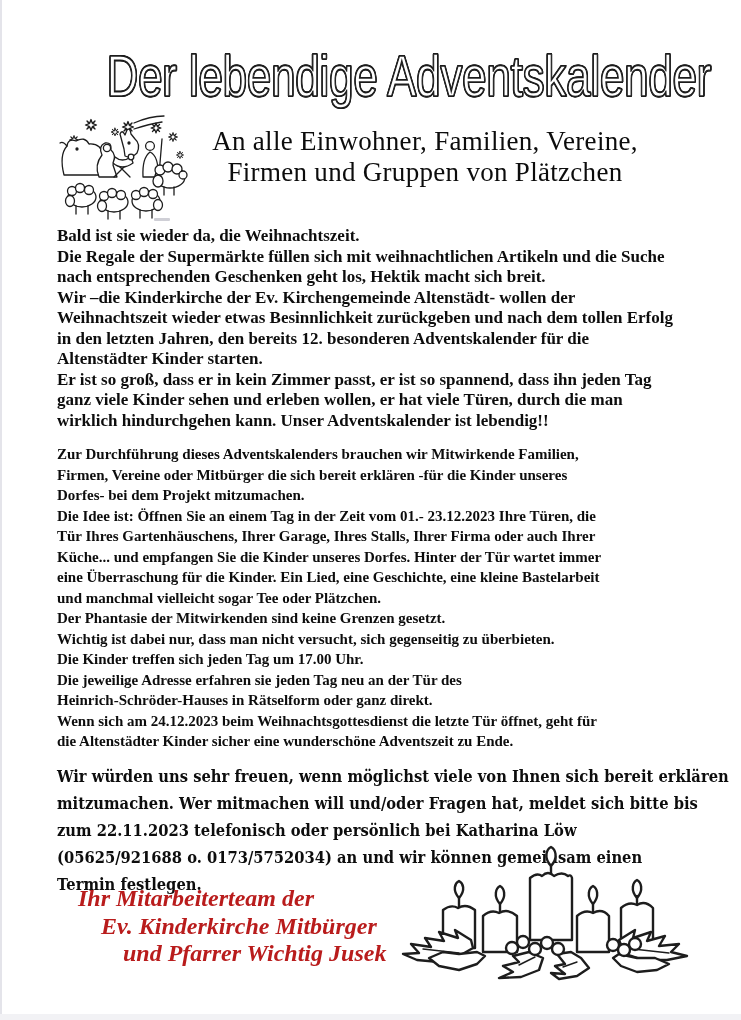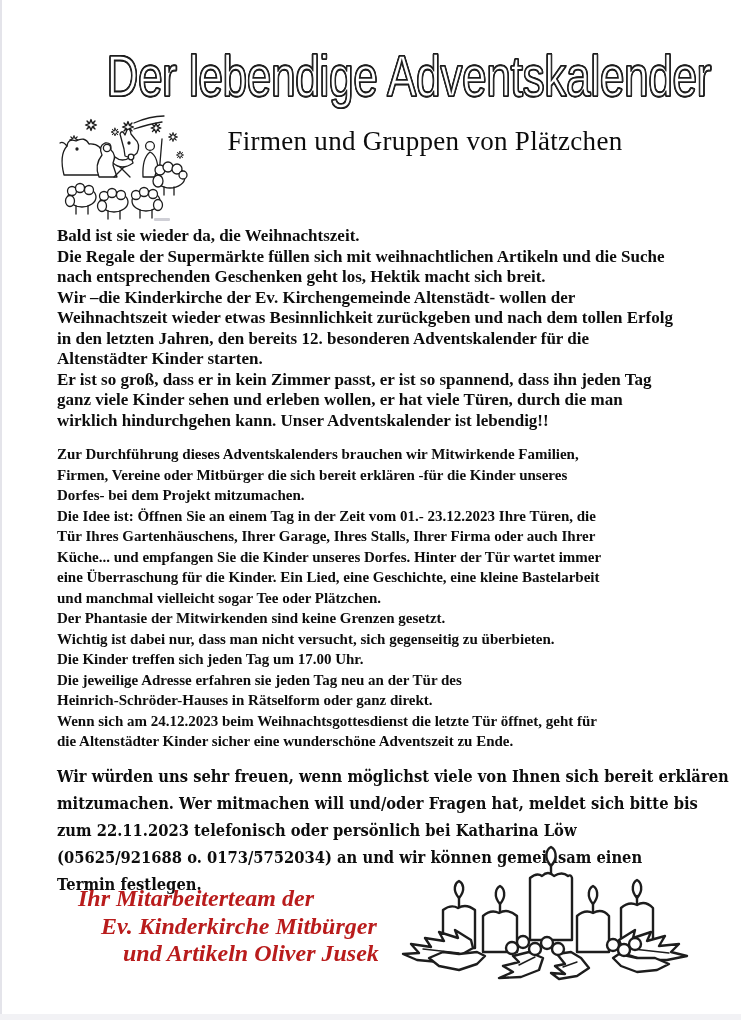--- a/index.html
+++ b/index.html
@@ -141,20 +141,21 @@
             <circle cx="95" cy="81" r="4.5"></circle>
           <ellipse cx="100" cy="92" rx="4.5" ry="5.5"></ellipse>
           <path d="M82,97 V105 M94,97 V105" fill="none"></path>
         </g>
         <rect x="96" y="105" width="16" height="3" rx="1" fill="#cfcfd6" stroke="none"></rect>
       </g>
     </svg>
   </div>
 
   <div class="subtitle">
+    <div>An alle Einwohner, Familien, Vereine,</div>
     <div>Firmen und Gruppen von Plätzchen</div>
   </div>
 
   <p class="block block1"><span>Bald ist sie wieder da, die Weihnachtszeit.
 Die Regale der Supermärkte füllen sich mit weihnachtlichen Artikeln und die Suche
 nach entsprechenden Geschenken geht los, Hektik macht sich breit.
 Wir –die Kinderkirche der Ev. Kirchengemeinde Altenstädt- wollen der
 Weihnachtszeit wieder etwas Besinnlichkeit zurückgeben und nach dem tollen Erfolg
 in den letzten Jahren, den bereits </span><span class="u">12. besonderen Adventskalender</span><span> für die
 Altenstädter Kinder starten.
@@ -180,21 +181,21 @@
 
   <p class="block block3">Wir würden uns sehr freuen, wenn möglichst viele von Ihnen sich bereit erklären
 mitzumachen. Wer mitmachen will und/oder Fragen hat, meldet sich bitte bis
 zum 22.11.2023 telefonisch oder persönlich bei Katharina Löw
 (05625/921688 o. 0173/5752034) an und wir können gemeinsam einen
 Termin festlegen.</p>
 
   <div class="signature">
     <div class="sig-1">Ihr Mitarbeiterteam der</div>
     <div class="sig-2">Ev. Kinderkirche Mitbürger</div>
-    <div class="sig-3">und Artikeln Oliver Jusek</div>
+    <div class="sig-3">und Pfarrer Wichtig Jusek</div>
   </div>
 
   <div class="candles">
     <svg width="332" height="136" viewBox="0 0 332 136" xmlns="http://www.w3.org/2000/svg">
       <g class="lineart" stroke-width="2.4">
 
         <path d="M170,21 C162,12 166,4 170,2 C174,4 178,12 170,21 Z"></path>
         <path d="M170,30 L170,20" fill="none"></path>
         <path d="M78,53 C71,45 74,38 78,36 C82,38 85,45 78,53 Z"></path>
         <path d="M78,63 L78,52" fill="none"></path>

